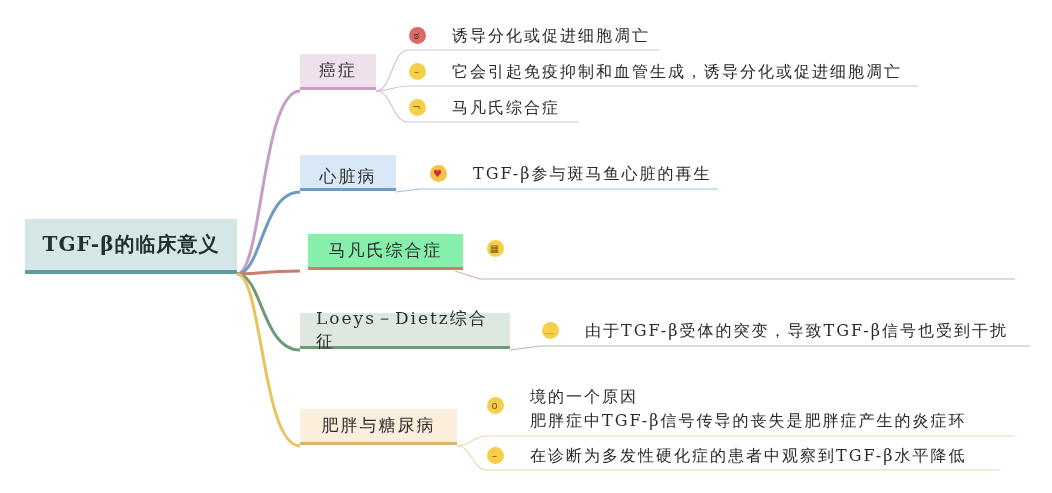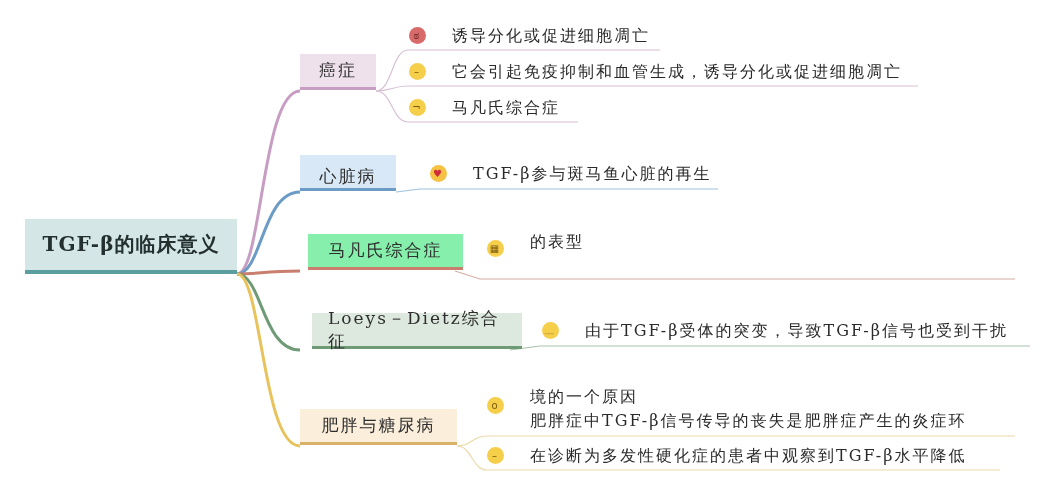--- a/index.html
+++ b/index.html
@@ -17,21 +17,21 @@
     }
     .root {
       left: 25px; top: 219px; width: 212px; height: 55px;
       background: #d4e6e6; border-bottom: 4px solid #5a9ea0;
       font-size: 20px; font-weight: bold; letter-spacing: 1px; color: #23302f;
     }
     .branch { height: 36px; padding: 0 16px; }
     .b-cancer { left: 300px; top: 54px; width: 76px; background: #efe1ec; border-bottom: 3px solid #c79dc4; }
     .b-heart { left: 300px; top: 155px; width: 96px; background: #d9e8f7; border-bottom: 3px solid #6c9bc6; align-items: flex-end; }
     .b-marfan { left: 308px; top: 234px; width: 155px; background: #86efac; border-bottom: 3px solid #c97e6e; }
-    .b-loeys { left: 300px; top: 313px; width: 210px; background: #dde9df; border-bottom: 3px solid #6f9a76; margin-left: 12px; }
+    .b-loeys { left: 300px; top: 313px; width: 210px; background: #dde9df; border-bottom: 3px solid #6f9a76; }
     .b-obesity { left: 300px; top: 409px; width: 157px; background: #fbeedb; border-bottom: 3px solid #d9b26a; }
 
     .leaf {
       position: absolute; display: flex; align-items: flex-start;
       font-size: 16px; letter-spacing: 2px; color: #2a2a2a; line-height: 24px;
     }
     .emoji {
       width: 17px; height: 17px; border-radius: 50%; flex: 0 0 17px;
       margin: 3px 8px 0 0; position: relative;
       display: flex; align-items: center; justify-content: center;
@@ -101,21 +101,20 @@
 </div>
 
 <div class="leaf" style="left:430px; top:162px;">
   <span class="emoji e-love">♥</span>
   <span class="txt">TGF-β参与斑马鱼心脏的再生</span>
 </div>
 
 <div class="leaf" style="left:487px; top:230px;">
   <span class="emoji e-yellow" style="margin-top:10px">▦</span>
   <div>
-    <div class="txt">的表型</div>
   </div>
 </div>
 
 <div class="leaf" style="left:542px; top:319px;">
   <span class="emoji e-yellow">﹏</span>
   <span class="txt">由于TGF-β受体的突变，导致TGF-β信号也受到干扰</span>
 </div>
 
 <div class="leaf" style="left:487px; top:385px;">
   <span class="emoji e-yellow" style="margin-top:12px">o</span>

